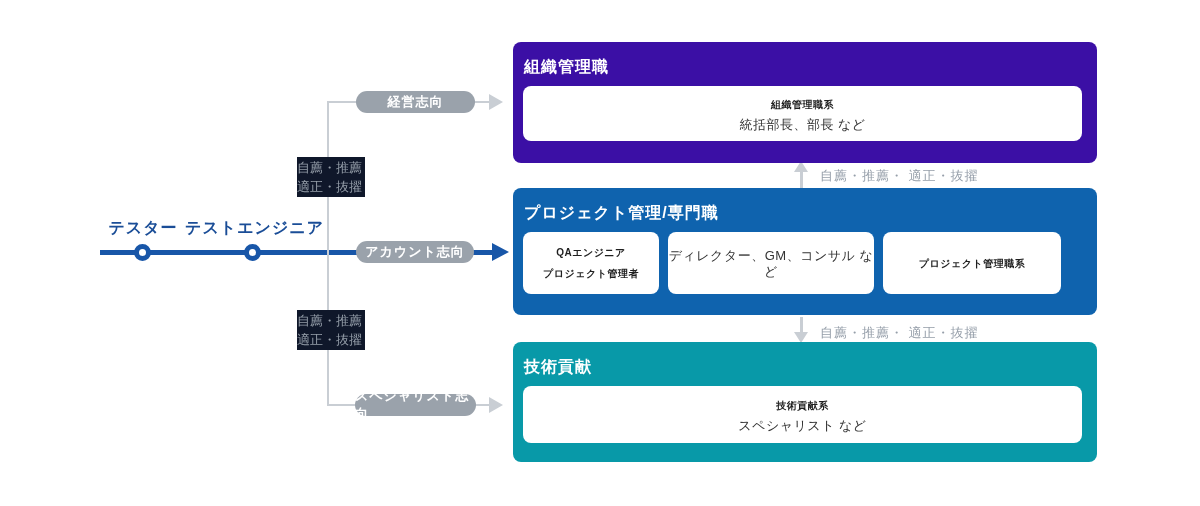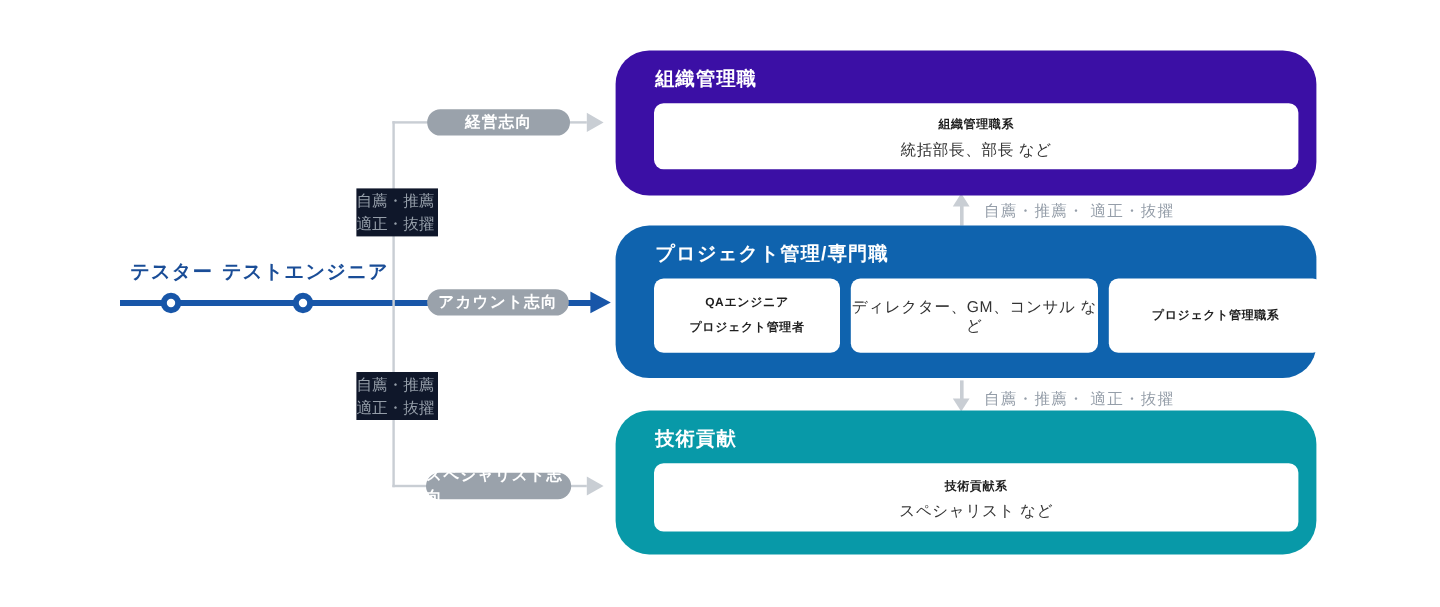--- a/index.html
+++ b/index.html
@@ -98,41 +98,41 @@
   }
   .gap-label{
     position:absolute;left:820px;font-size:13px;color:var(--note-gray);
     letter-spacing:1px;
   }
   .gap-label-top{top:167px;}
   .gap-label-bottom{top:324px;}
 
   
   .track{
-    position:absolute;left:513px;width:584px;border-radius:28px;
-    padding:14px 15px 0 32px;
+    position:absolute;left:513px;width:584px;border-radius:8px;
+    padding:14px 15px 0 10px;
   }
   .track-purple{top:42px;height:121px;background:var(--purple);}
   .track-blue{top:188px;height:127px;background:var(--blue);}
   .track-teal{top:342px;height:120px;background:var(--teal);}
   .track-title{
     font-size:16px;font-weight:700;color:#ffffff;
     letter-spacing:1px;margin:2px 0 10px 1px;line-height:18px;
   }
   .roles{display:flex;gap:9px;}
   .role{
     background:#ffffff;border-radius:8px;
     display:flex;flex-direction:column;align-items:center;justify-content:center;
     text-align:center;flex:0 0 auto;
   }
   .role-full{width:100%;}
   .track-purple .role{height:55px;}
   .track-blue .role{height:62px;}
   .track-teal .role{height:57px;}
-  .role-1{width:155px;}
+  .role-1{width:136px;}
   .role-2{width:206px;}
   .role-3{width:178px;}
   .role-title{
     font-size:10px;font-weight:700;color:#1f1f1f;
     letter-spacing:0.5px;line-height:21px;
   }
   .role-sub{
     font-size:13px;color:#333333;letter-spacing:0.5px;
     margin-top:2px;line-height:16px;
   }

